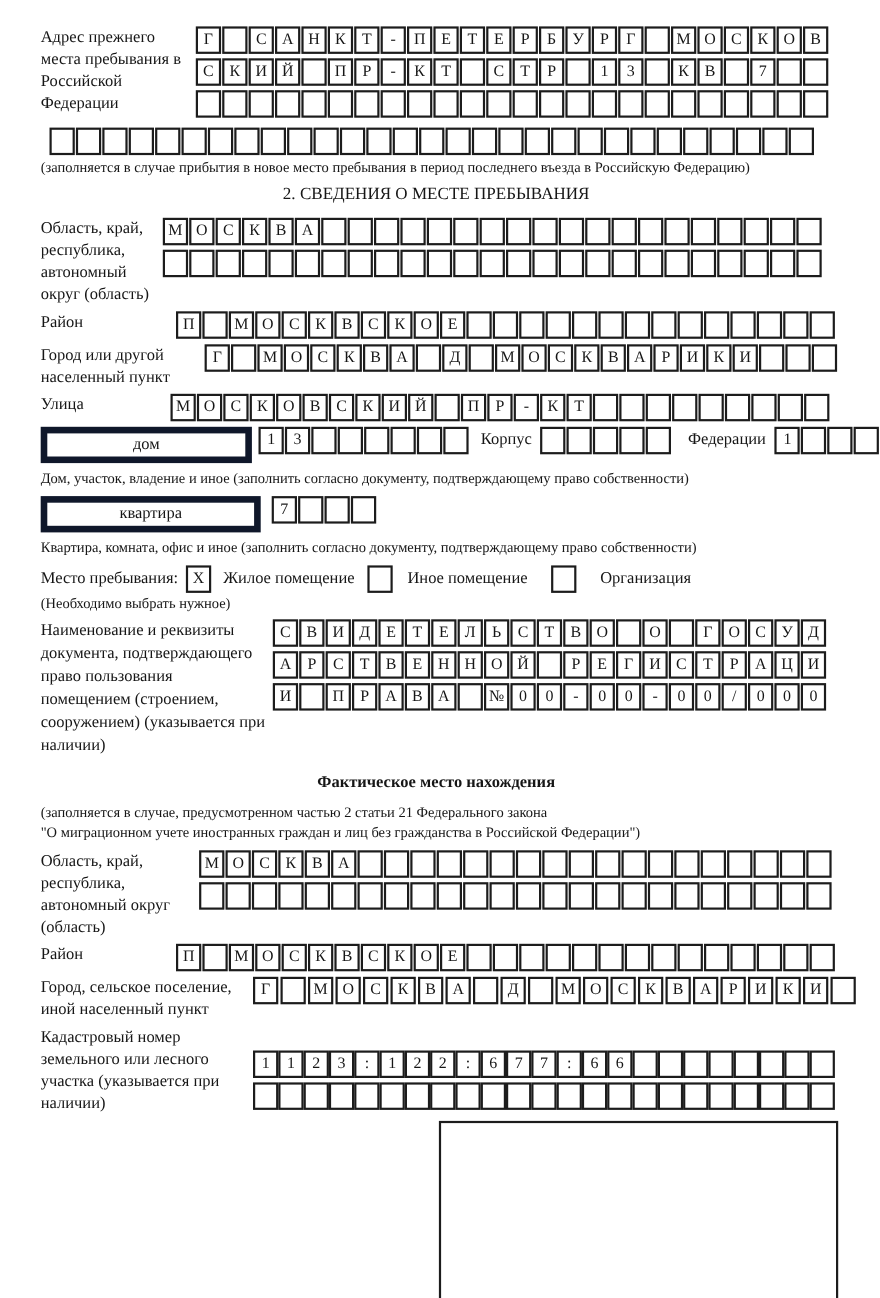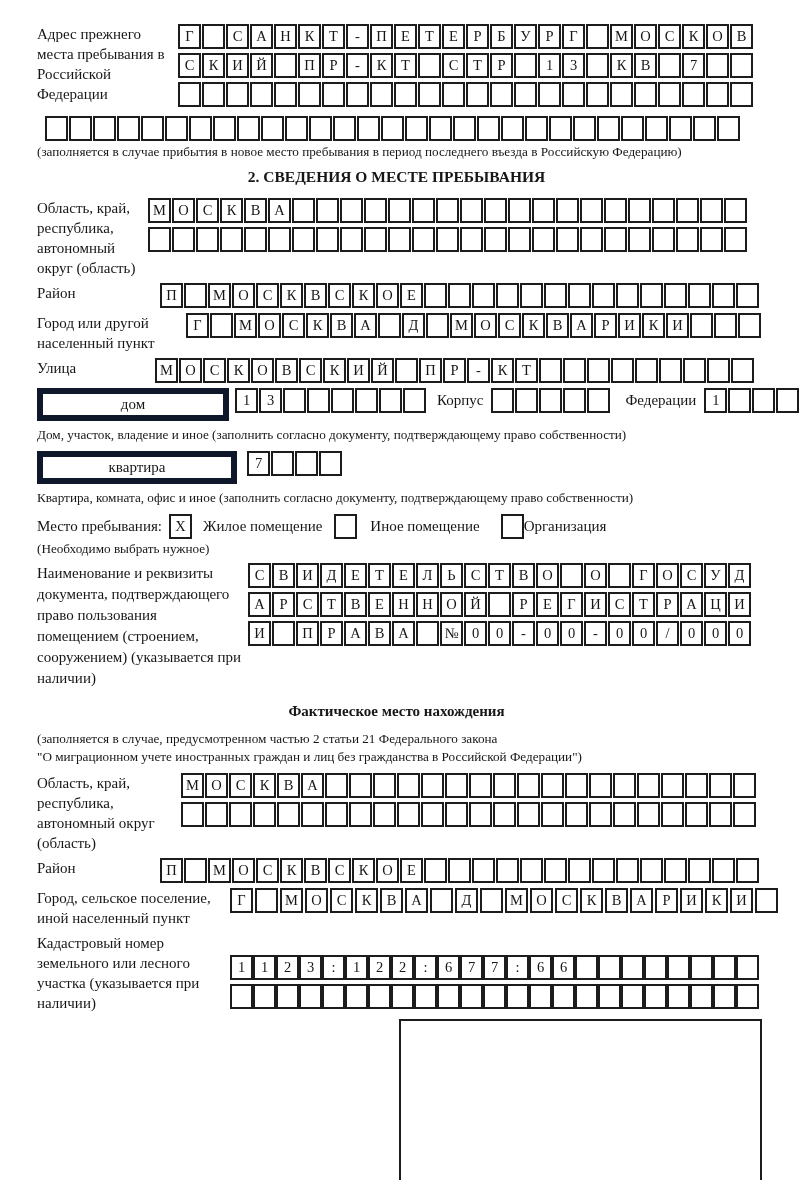--- a/index.html
+++ b/index.html
@@ -19,21 +19,21 @@
   .cells { display:flex; flex:none; }
   .cell { flex:none; width:19px; height:21px; border:2px solid #1c1c1c; margin-right:1px;
           display:flex; align-items:center; justify-content:center;
           font-size:14.5px; line-height:1; }
   .cells.p25 .cell { margin-right:2px; }
   .cells.p23 .cell { margin-right:0px; }
 
   .overflow-row { margin-left:8px; margin-bottom:2px; }
   .inote { font-size:13.2px; line-height:17px; margin:2px 0 8px 0; }
   .center { }
-  .sect-title { font-weight:bold; font-size:15.5px; text-align:center; margin:8px 0 12px 0; }
+  .sect-title { font-weight:normal; font-size:15.5px; text-align:center; margin:8px 0 12px 0; }
   .fact-title { font-weight:bold; font-size:15px; text-align:center; margin:14px 0 10px 0; }
 
   .wbox { flex:none; border:6px solid #0f172a; height:21px; display:flex; align-items:center;
           justify-content:center; font-size:15px; }
   .dom-box { width:180px; margin-right:6px; }
   .kv-box { width:188px; margin-right:10px; }
   .mid-lbl { font-size:15px; line-height:25px; flex:none; }
 
   .mesto { display:flex; align-items:center; font-size:15px; margin:8px 0 2px 0; }
   .mesto .cell { margin:0; }
@@ -361,21 +361,21 @@
   </div>
   <div class="inote">Квартира, комната, офис и иное (заполнить согласно документу, подтверждающему право собственности)</div>
 
   <div class="mesto">
     <span>Место пребывания:</span>
     <span class="cell" style="margin-left:7px;">X</span>
     <span style="margin-left:11px;">Жилое помещение</span>
     <span class="cell" style="margin-left:12px;"></span>
     <span style="margin-left:13px;">Иное помещение</span>
     <span class="cell" style="margin-left:21px;"></span>
-    <span style="">Организация</span>
+    <span style="margin-left:22px;">Организация</span>
   </div>
   <div class="mesto-note">(Необходимо выбрать нужное)</div>
 
   <div class="frow">
     <div class="lbl w211 doc-label">Наименование и реквизиты документа, подтверждающего право пользования помещением (строением, сооружением) (указывается при наличии)</div>
     <div class="cellcol">
       <div class="cells">
           <span class="cell">С</span>
           <span class="cell">В</span>
           <span class="cell">И</span>

